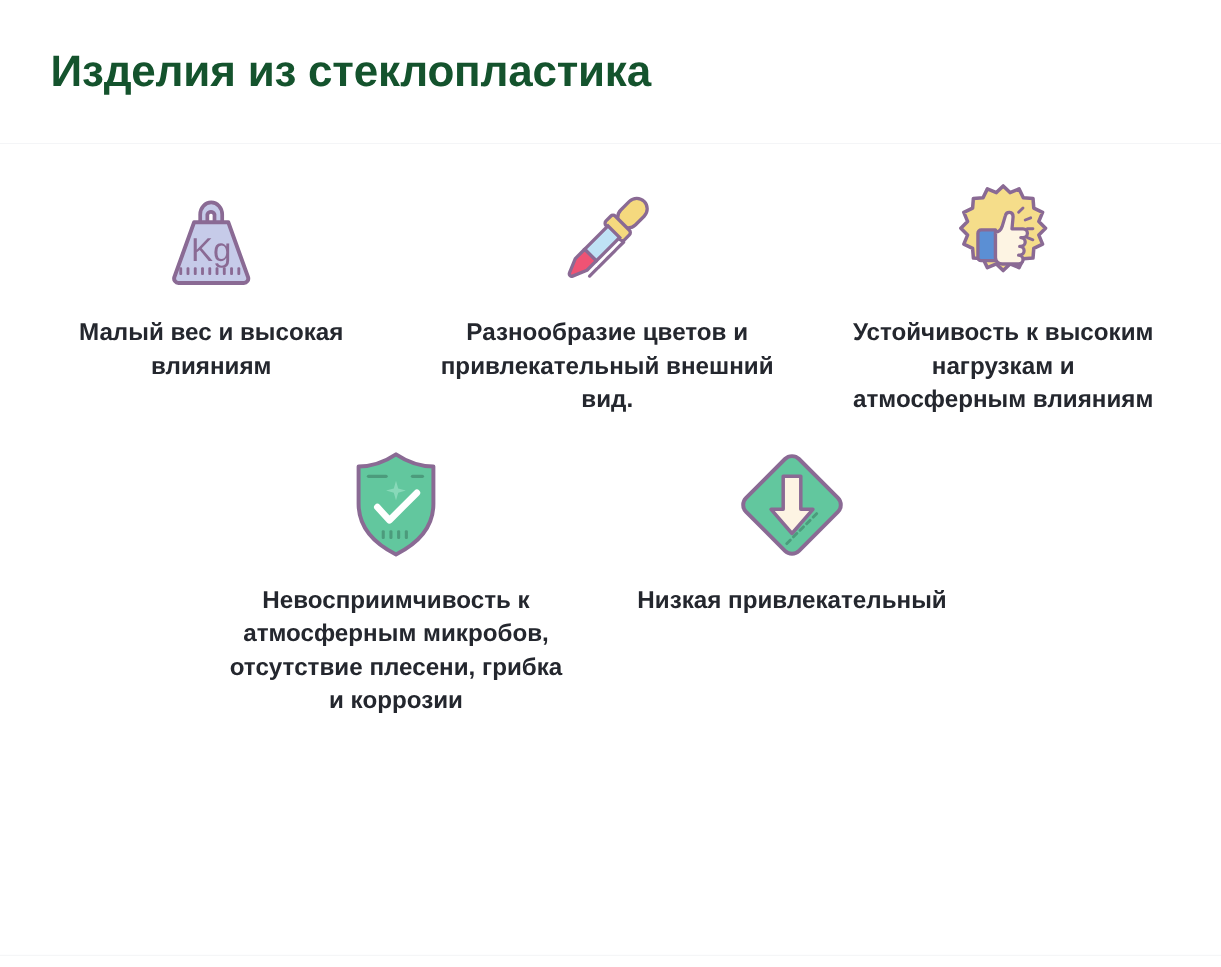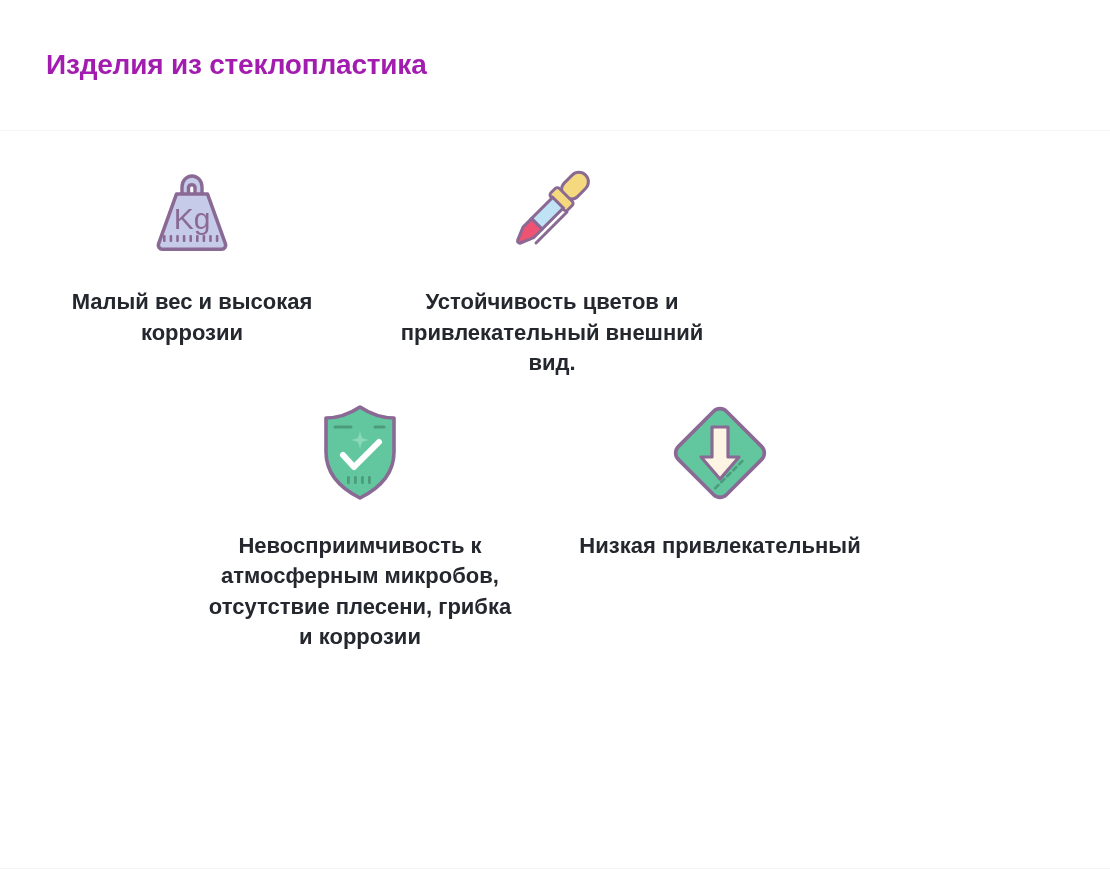--- a/index.html
+++ b/index.html
@@ -30,24 +30,24 @@
   .header {
     height: 131px;
     box-sizing: border-box;
     padding: 0 0 0 46px;
     display: flex;
     align-items: center;
     border-bottom: 1px solid #f4f5f7;
     background: #ffffff;
   }
   .page-title {
-    font-size: 28px;
+    font-size: 40px;
     font-weight: bold;
     letter-spacing: -0.2px;
-    color: #a21caf;
+    color: #14532d;
     line-height: 1.1;
     margin: 0;
     font-family: "Liberation Sans", "DejaVu Sans", sans-serif;
   }
 
   
   .features {
     flex: 1;
     padding: 22px 0 0 0;
     box-sizing: border-box;
@@ -71,21 +71,21 @@
     display: flex;
     flex-direction: column;
     align-items: center;
     text-align: center;
     box-sizing: border-box;
     padding: 0 14px;
   }
   .icon-wrap {
     height: 118px;
     display: flex;
-    align-items: flex-start;
+    align-items: flex-end;
     justify-content: center;
   }
   .feature-label {
     margin-top: 16px;
     font-size: 22px;
     line-height: 1.39;
     font-weight: bold;
     color: #24272e;
     max-width: 320px;
     font-family: "Liberation Sans", "DejaVu Sans", sans-serif;
@@ -132,21 +132,21 @@
               <rect x="53.4" y="82" width="2.6" height="7" rx="1"></rect>
               <rect x="60" y="82" width="2.6" height="7" rx="1"></rect>
               <rect x="66.6" y="82" width="2.6" height="7" rx="1"></rect>
               <rect x="73.2" y="82" width="2.6" height="7" rx="1"></rect>
               <rect x="79.8" y="82" width="2.6" height="7" rx="1"></rect>
             </g>
 
             <text x="56" y="76" text-anchor="middle" font-family="Liberation Sans, DejaVu Sans, sans-serif" font-size="30" fill="#8a6a94">Kg</text>
           </svg>
         </div>
-        <div class="feature-label">Малый вес и высокая коррозии</div>
+        <div class="feature-label">Малый вес и высокая влияниям</div>
       </div>
 
       <div class="feature">
         <div class="icon-wrap">
           <svg width="112" height="110" viewBox="0 0 112 110" aria-hidden="true">
             <g transform="rotate(45 56 55)">
 
               <rect x="47" y="8" width="19" height="30" rx="9.5" fill="#f5d97e" stroke="#8a6a94" stroke-width="3"></rect>
 
               <rect x="44.5" y="36" width="24" height="12" rx="3" fill="#f5d97e" stroke="#8a6a94" stroke-width="3"></rect>
@@ -157,23 +157,48 @@
             </g>
 
             <g stroke="#8a6a94" stroke-width="3" stroke-linecap="round">
               <line x1="64" y1="66" x2="71" y2="59"></line>
               <line x1="56" y1="74" x2="63" y2="67"></line>
               <line x1="48" y1="82" x2="55" y2="75"></line>
               <line x1="40" y1="90" x2="47" y2="83"></line>
             </g>
           </svg>
         </div>
-        <div class="feature-label">Устойчивость цветов и привлекательный внешний вид.</div>
-      </div>
-
+        <div class="feature-label">Разнообразие цветов и привлекательный внешний вид.</div>
+      </div>
+
+      <div class="feature">
+        <div class="icon-wrap">
+          <svg width="112" height="110" viewBox="0 0 112 110" aria-hidden="true">
+
+            <path d="M56 8 l6.2 6.1 8.2 -3.4 3.9 8 8.8 0.7 0.7 8.8 8 3.9 -3.4 8.2 6.1 6.2
+                     -6.1 6.2 3.4 8.2 -8 3.9 -0.7 8.8 -8.8 0.7 -3.9 8 -8.2 -3.4 -6.2 6.1
+                     -6.2 -6.1 -8.2 3.4 -3.9 -8 -8.8 -0.7 -0.7 -8.8 -8 -3.9 3.4 -8.2 -6.1 -6.2
+                     6.1 -6.2 -3.4 -8.2 8 -3.9 0.7 -8.8 8.8 -0.7 3.9 -8 8.2 3.4 z" fill="#f5dd8a" stroke="#8a6a94" stroke-width="3.2" stroke-linejoin="round"></path>
+
+            <path d="M36 48 h13 v28 h-13 a3 3 0 0 1 -3 -3 v-22 a3 3 0 0 1 3 -3 z" fill="#5b8fd4" stroke="#8a6a94" stroke-width="3" stroke-linejoin="round"></path>
+
+            <path d="M49 50 c3 0 5 -2 6 -5 l3 -10 c1 -4 7 -4 7 1 l-1 11 h10
+                     a4 4 0 0 1 0 8 h-2 a4 4 0 0 1 0 8 h-1 a4 4 0 0 1 0 8 h-1
+                     a4 4 0 0 1 0 8 h-15 a6 6 0 0 1 -6 -6 z" fill="#fdf4e3" stroke="#8a6a94" stroke-width="3" stroke-linejoin="round"></path>
+
+            <g stroke="#8a6a94" stroke-width="2.6" stroke-linecap="round">
+              <line x1="70" y1="32" x2="74" y2="28"></line>
+              <line x1="76" y1="39" x2="81" y2="37"></line>
+              <line x1="78" y1="47" x2="83" y2="47"></line>
+              <line x1="78" y1="55" x2="83" y2="57"></line>
+            </g>
+          </svg>
+        </div>
+        <div class="feature-label narrow">Устойчивость к высоким нагрузкам и атмосферным влияниям</div>
+      </div>
 
     </div>
 
     <div class="row row-bottom">
 
       <div class="feature">
         <div class="icon-wrap">
           <svg width="112" height="112" viewBox="0 0 112 112" aria-hidden="true">
             <path d="M56 10 c-12 8 -24 11 -34 11 v34 c0 24 18 38 34 46 16 -8 34 -22 34 -46 v-34
                      c-10 0 -22 -3 -34 -11 z" fill="#62c79e" stroke="#8a6a94" stroke-width="3.6" stroke-linejoin="round"></path>

